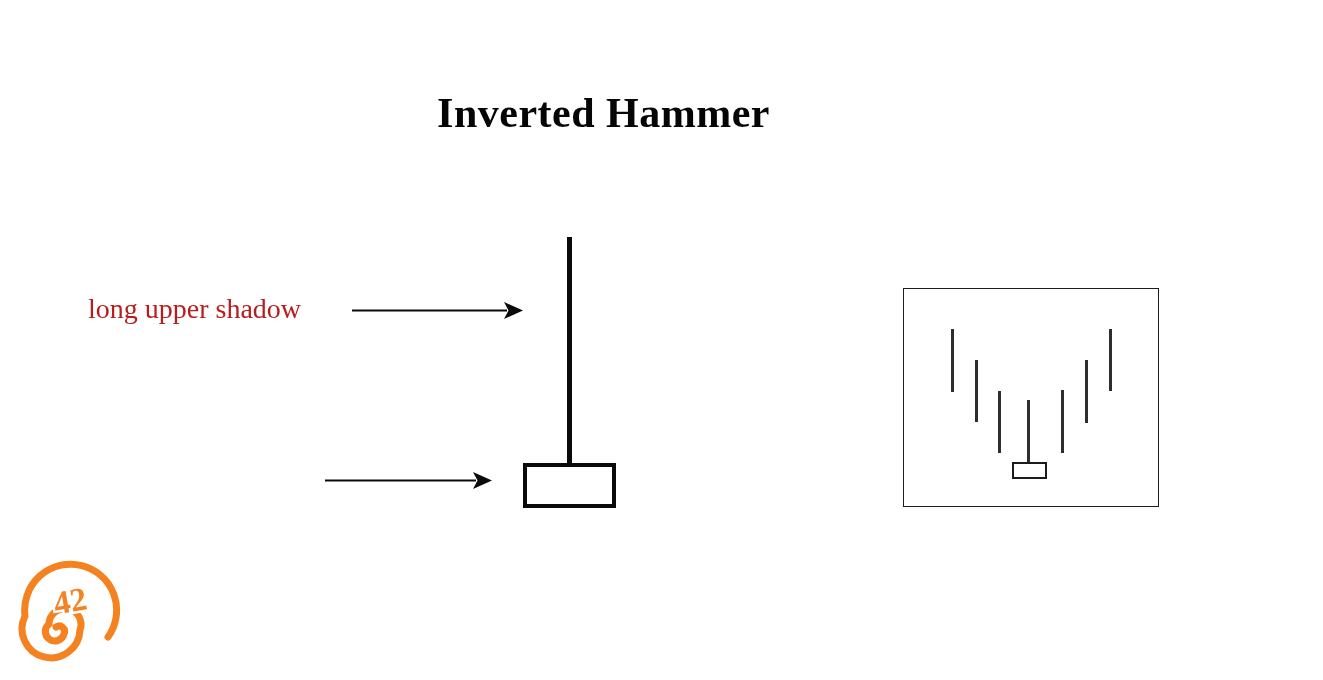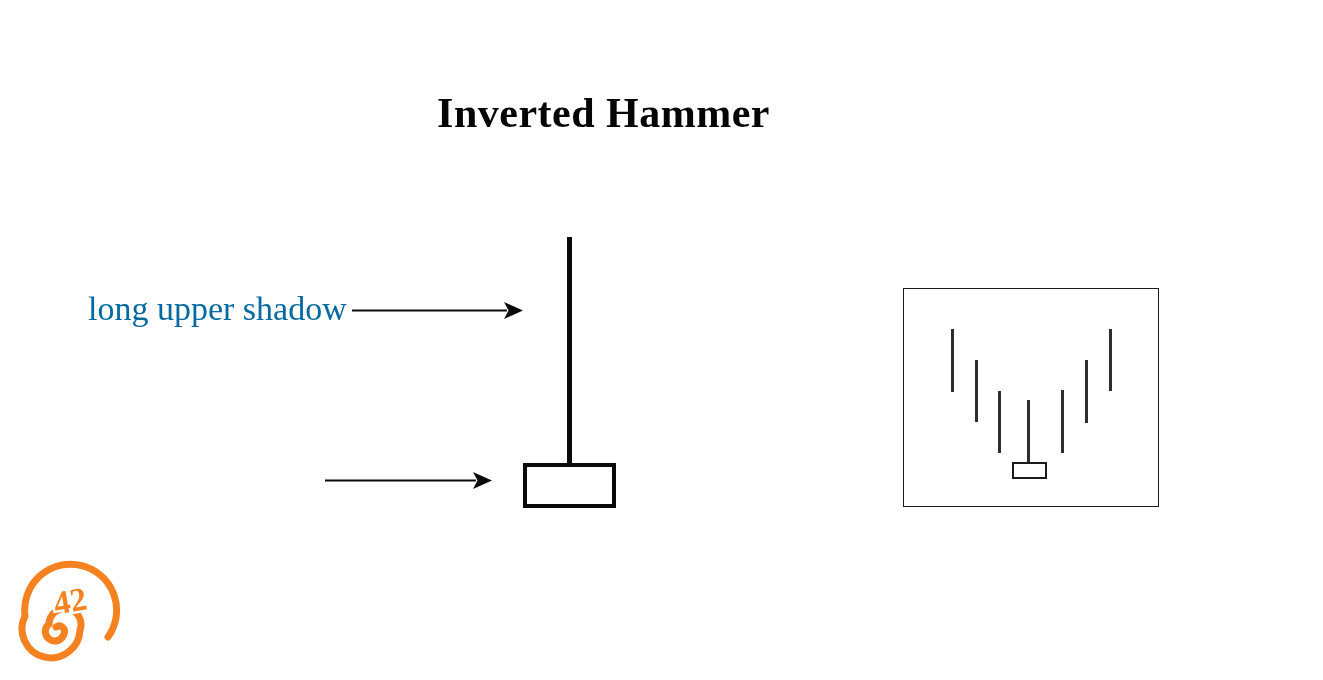--- a/index.html
+++ b/index.html
@@ -36,23 +36,23 @@
     left:523px;top:463px;
     width:93px;height:45px;
     border:4px solid #0a0a0a;
     background:#ffffff;
     box-sizing:border-box;
   }
   
   .ann-label{
     position:absolute;
     font-family:"Liberation Serif", serif;
-    font-size:34px;
+    font-size:28px;
     line-height:34px;
-    color:#0369a1;
+    color:#b91c1c;
     white-space:nowrap;
   }
   .lbl-shadow{left:88px;top:292px;}
   .lbl-body{left:160px;top:461px;}
   .arrow-overlay{
     position:absolute;left:0;top:0;
     width:1323px;height:680px;
     pointer-events:none;
   }
   

